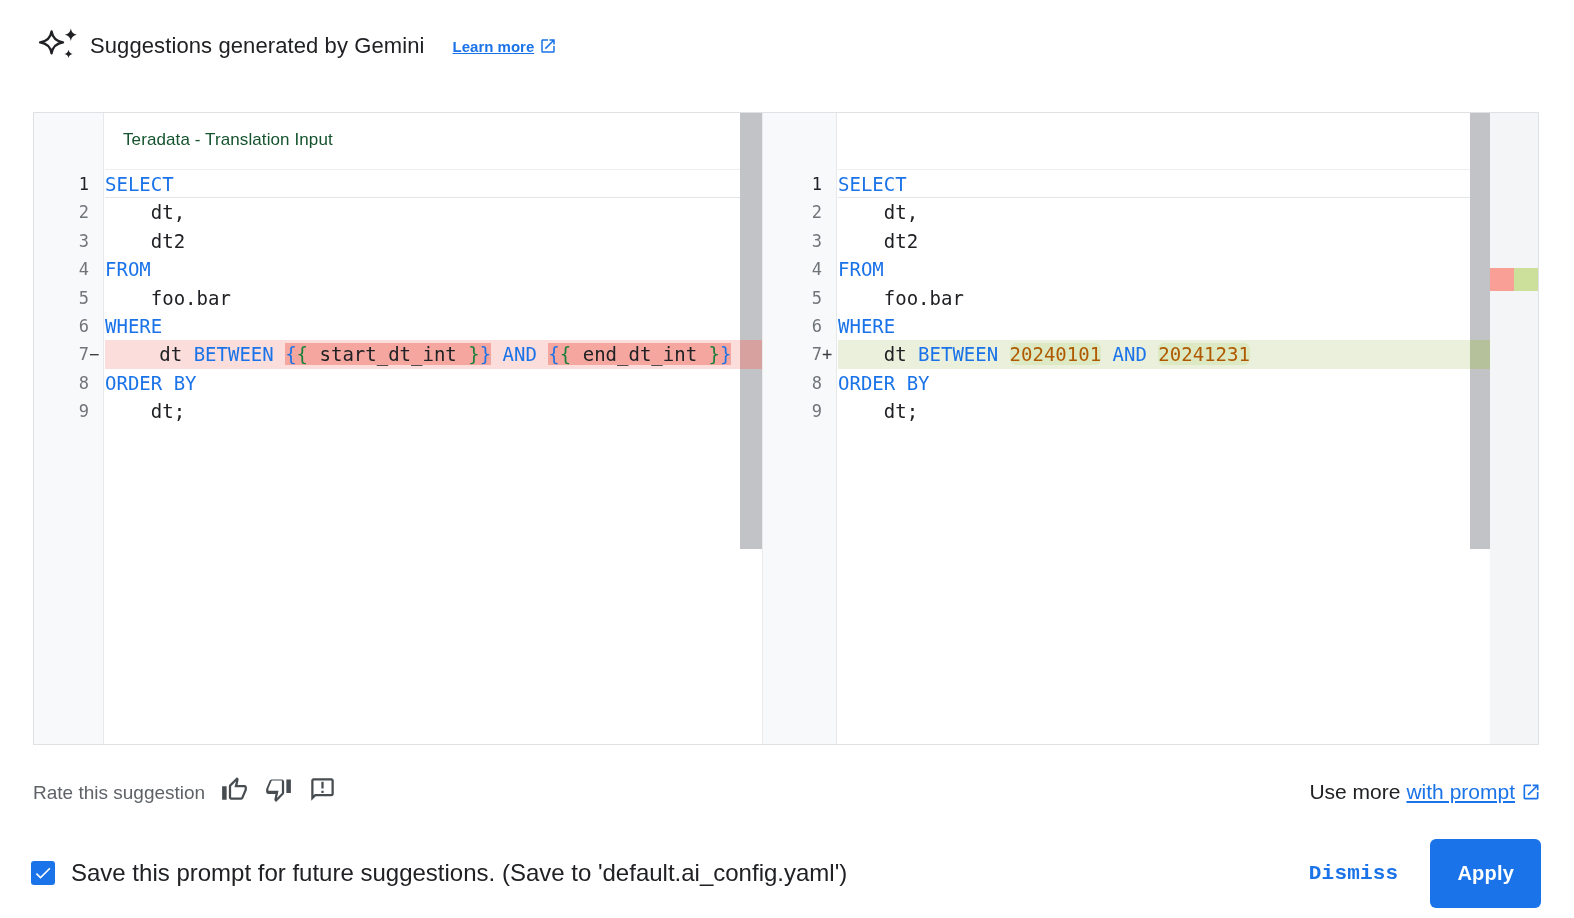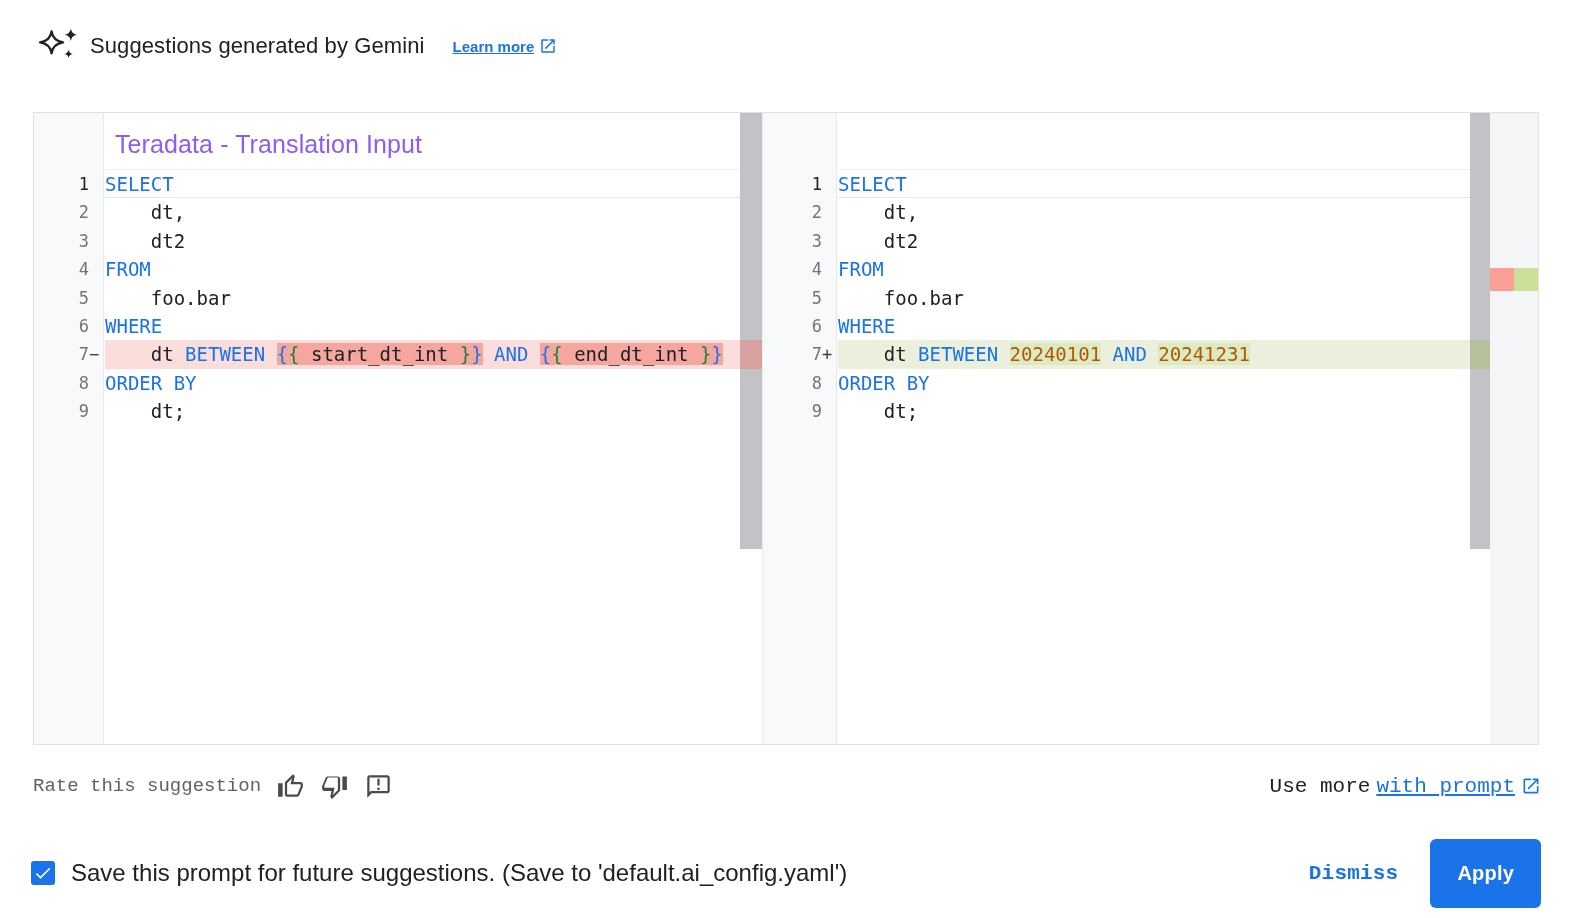--- a/index.html
+++ b/index.html
@@ -47,40 +47,40 @@
   .gl { display: flex; height: 28.4px; line-height: 28.4px;
         font-family: "DejaVu Sans Mono", monospace; font-size: 17px; color: var(--linenum); }
   .gl .num { flex: 1; text-align: right; }
   .gl .sign { width: 14px; text-align: left; color: #3c4043; }
   .gl.first .num { color: #202124; }
 
   .ed-body { position: absolute; top: 0; bottom: 0; }
   .editor.left  .ed-body { left: 71px; right: 22px; }
   .editor.right .ed-body { left: 75px; right: 68px; }
   .ed-title {
-    position: absolute; left: 10px; top: 17px;
-    font-size: 25px; color: #8b5cf6; letter-spacing: .1px; white-space: nowrap;
+    position: absolute; left: 18px; top: 17px;
+    font-size: 17px; color: #14532d; letter-spacing: .1px; white-space: nowrap;
   }
   .active-line {
     position: absolute; top: 56px; height: 29px;
     border-top: 1px solid #eceef0; border-bottom: 1px solid #e3e6e9;
     pointer-events: none;
   }
   .editor.left  .active-line { left: 71px; right: 0; }
   .editor.right .active-line { left: 75px; right: 48px; }
 
   .code-lines { margin-top: 57px; position: relative; cursor: text; }
   .cl {
     height: 28.4px; line-height: 28.4px; white-space: pre;
     font-family: "DejaVu Sans Mono", monospace; font-size: 19px; color: var(--text);
   }
-  .cl.removed { background: var(--removedline); }
+  .cl.removed { background: var(--removedline); text-align: center; }
   .cl.added   { background: var(--addedline); }
   .cl.removed .hl { background: var(--removedtoken); }
-  .cl.added   .hl { background: var(--addedtoken); }
+  .cl.added   .hl { background: var(--addedtoken); border-radius: 6px; }
   .tk-kw { color: var(--kw); }
   .tk-d  { color: var(--text); }
   .tk-n  { color: var(--num); }
   .tk-bb { color: var(--kw); }
   .tk-bg { color: var(--brace); }
 
   .vscroll { position: absolute; top: 0; bottom: 0; }
   .editor.left  .vscroll { right: 0;    width: 22px; }
   .editor.right .vscroll { right: 48px; width: 20px; }
   .vscroll .thumb { position: absolute; top: 0; left: 0; right: 0; height: 436px; background: var(--thumb); }
@@ -91,21 +91,21 @@
   .overview-ruler {
     position: absolute; right: 0; top: 0; bottom: 0; width: 48px;
     background: #f4f5f6;
   }
   .ruler-removed { position: absolute; left: 0;  top: 155px; width: 24px; height: 23px; background: var(--rulerred); }
   .ruler-added   { position: absolute; left: 24px; top: 155px; width: 24px; height: 23px; background: var(--rulergreen); }
 
   
   .rate-row {
     position: absolute; left: 33px; right: 33px; top: 768px; height: 36px;
-    display: flex; align-items: center; font-family: Liberation Mono, monospace;
+    display: flex; align-items: flex-end;
   }
   .rate-label { font-size: 19px; color: var(--gray); }
   .icon-btn { background: none; border: none; cursor: pointer; margin-left: 14px;
               width: 30px; height: 30px; display: inline-flex; align-items: center; justify-content: center; }
   .icon-btn svg { width: 27px; height: 27px; fill: #474c50; }
   .use-code { margin-left: auto; font-size: 21px; color: #202124; display: inline-flex; align-items: center; gap: 6px; }
   .caution-link { color: var(--accent); text-decoration: underline; cursor: pointer; }
   .use-code .ext-icon { width: 20px; height: 20px; }
 
   

